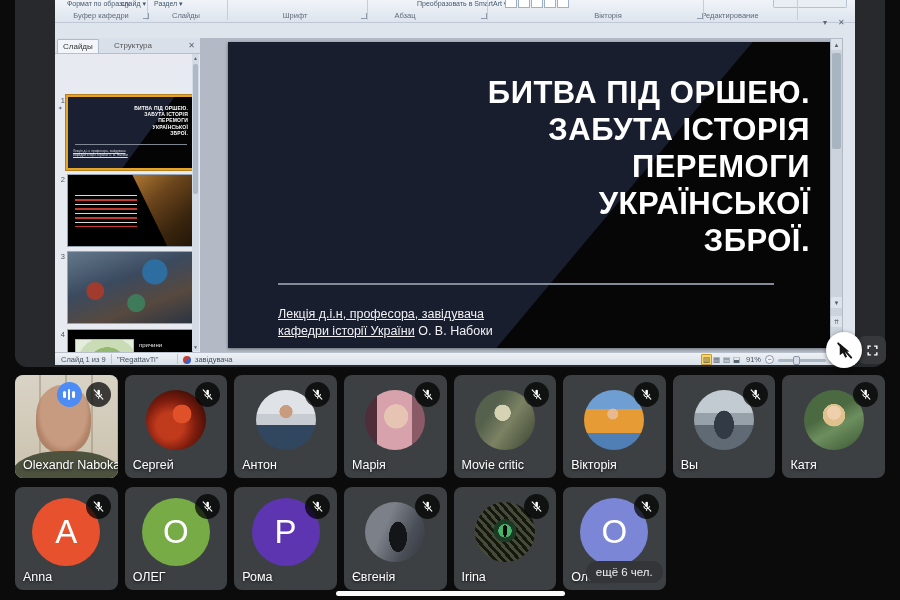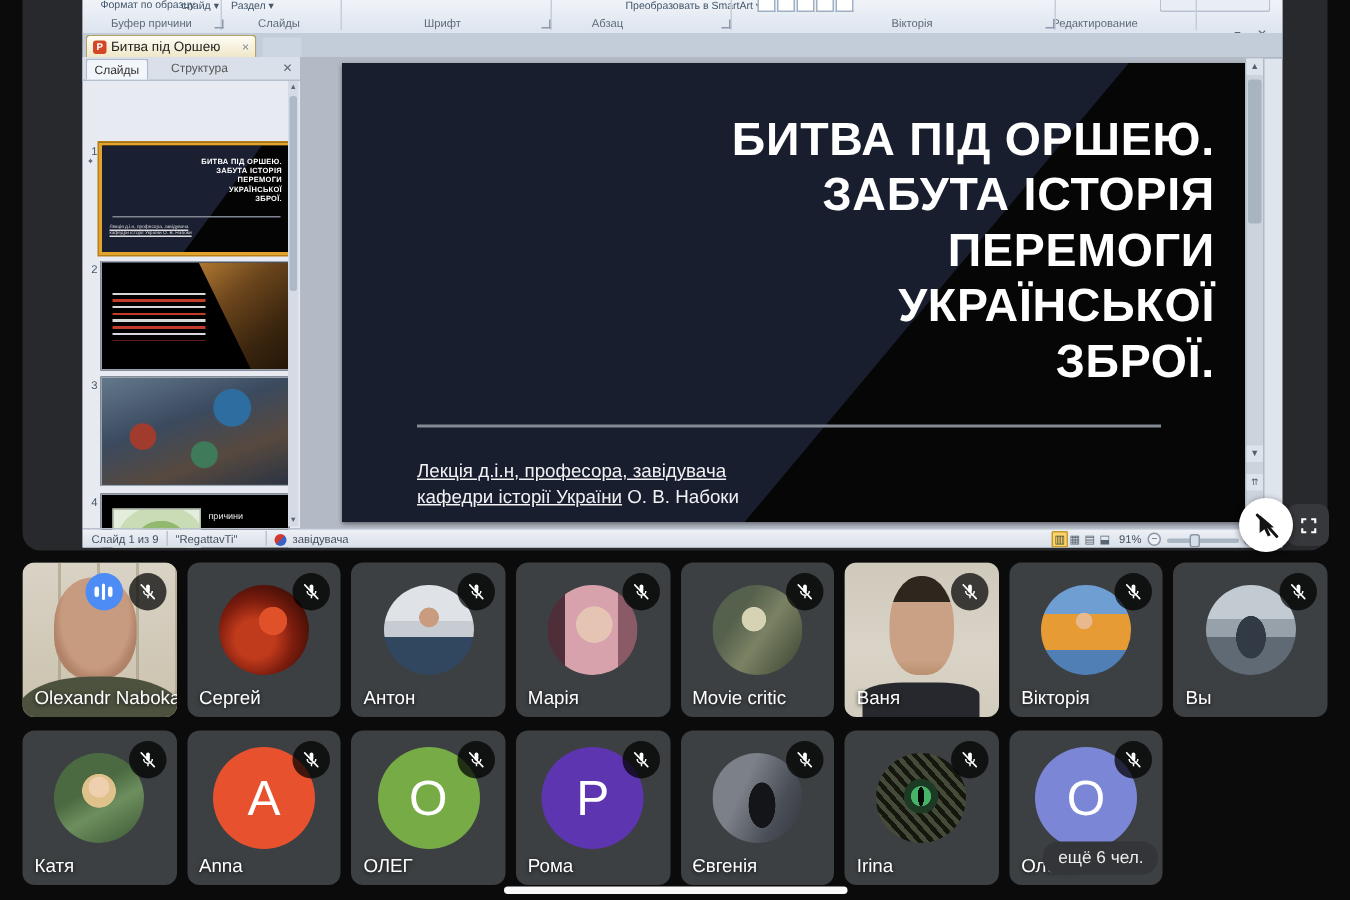--- a/index.html
+++ b/index.html
@@ -128,21 +128,21 @@
       <span class="rpartial" style="left:66px">слайд ▾</span>
       <span class="rpartial" style="left:99px">Раздел ▾</span>
       <span class="rpartial" style="left:362px">Преобразовать в SmartArt ▾</span>
       <div class="shapebox" style="left:450px"></div>
       <div class="shapebox" style="left:463px"></div>
       <div class="shapebox" style="left:476px"></div>
       <div class="shapebox" style="left:489px"></div>
       <div class="shapebox" style="left:502px"></div>
       <div class="rfrag" style="left:718px"></div>
       <div>
-          <span class="rgroup" style="left: 46px;">Буфер причини</span>
+          <span class="rgroup" style="left: 46px;">Буфер кафедри</span>
           <span class="rgroup" style="left: 131px;">Слайды</span>
           <span class="rgroup" style="left: 240px;">Шрифт</span>
           <span class="rgroup" style="left: 350px;">Абзац</span>
           <span class="rgroup" style="left: 553px;">Вікторія</span>
           <span class="rgroup" style="left: 675px;">Редактирование</span>
         </div>
       <div>
           <div class="rdivider" style="left: 92px;"></div>
           <div class="rdivider" style="left: 172px;"></div>
           <div class="rdivider" style="left: 312px;"></div>
@@ -151,28 +151,20 @@
           <div class="rdivider" style="left: 742px;"></div>
           <div class="launcher" style="left: 88px;"></div>
           <div class="launcher" style="left: 306px;"></div>
           <div class="launcher" style="left: 426px;"></div>
           <div class="launcher" style="left: 642px;"></div>
         </div>
       <span class="winctl" style="left:768px">▾</span>
       <span class="winctl" style="left:783px">✕</span>
     </div>
 
-    <div class="tabbar">
-      <div class="doctab">
-        <span class="ppticon">P</span>
-        <span class="doctab-label">Битва під Оршею</span>
-        <span class="doctab-close">×</span>
-      </div>
-      <div class="ghosttab"></div>
-    </div>
 
     <div class="pane">
       <div class="pane-tabs">
         <span class="ptab active">Слайды</span>
         <span class="ptab idle">Структура</span>
         <span class="pane-close">✕</span>
       </div>
       <div id="thumb-list">
           <span class="thumbnum" style="top: 58px;">1</span>
           <span class="thumbstar" style="top: 67px;">✦</span>
@@ -332,32 +324,20 @@
         <svg width="13" height="13" viewBox="0 0 24 24">
           <rect x="10" y="3" width="4.6" height="10" rx="2.3" fill="#fff"></rect>
           <path d="M7 11 a5.3 5.3 0 0 0 10.6 0" fill="none" stroke="#fff" stroke-width="1.8"></path>
           <line x1="12.3" y1="16.6" x2="12.3" y2="20" stroke="#fff" stroke-width="1.8"></line>
           <line x1="4" y1="3.5" x2="20" y2="20.5" stroke="#fff" stroke-width="2" stroke-linecap="round"></line>
         </svg>
       </div>
       <span class="vname">Movie critic</span>
     </div>
     <div class="tile">
-      <div class="video vid-vanya"></div>
-      <div class="micbadge">
-        <svg width="13" height="13" viewBox="0 0 24 24">
-          <rect x="10" y="3" width="4.6" height="10" rx="2.3" fill="#fff"></rect>
-          <path d="M7 11 a5.3 5.3 0 0 0 10.6 0" fill="none" stroke="#fff" stroke-width="1.8"></path>
-          <line x1="12.3" y1="16.6" x2="12.3" y2="20" stroke="#fff" stroke-width="1.8"></line>
-          <line x1="4" y1="3.5" x2="20" y2="20.5" stroke="#fff" stroke-width="2" stroke-linecap="round"></line>
-        </svg>
-      </div>
-      <span class="vname">Ваня</span>
-    </div>
-    <div class="tile">
       <div class="avatar ph-viktoria"></div>
       <div class="micbadge">
         <svg width="13" height="13" viewBox="0 0 24 24">
           <rect x="10" y="3" width="4.6" height="10" rx="2.3" fill="#fff"></rect>
           <path d="M7 11 a5.3 5.3 0 0 0 10.6 0" fill="none" stroke="#fff" stroke-width="1.8"></path>
           <line x1="12.3" y1="16.6" x2="12.3" y2="20" stroke="#fff" stroke-width="1.8"></line>
           <line x1="4" y1="3.5" x2="20" y2="20.5" stroke="#fff" stroke-width="2" stroke-linecap="round"></line>
         </svg>
       </div>
       <span class="vname">Вікторія</span>

